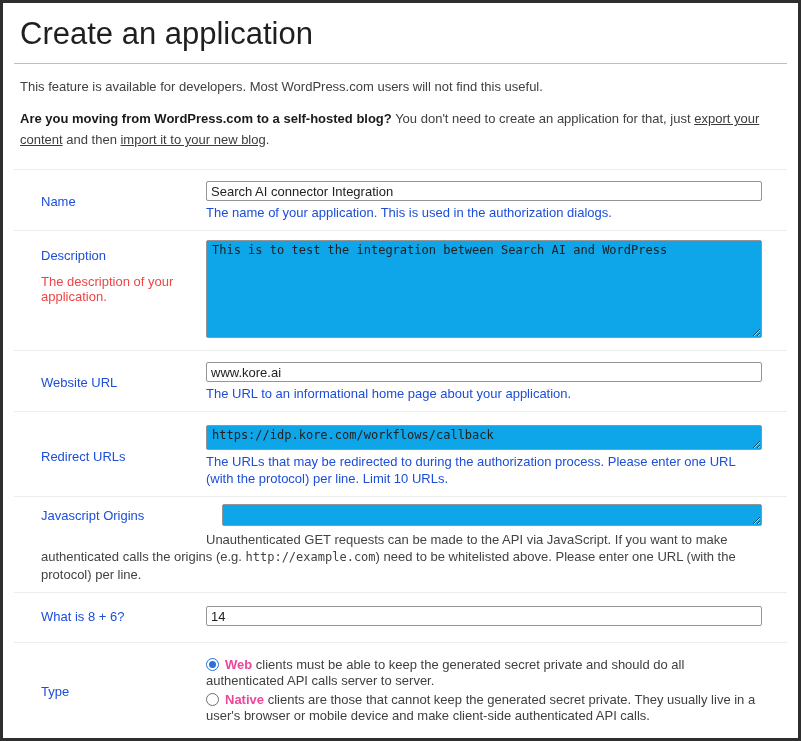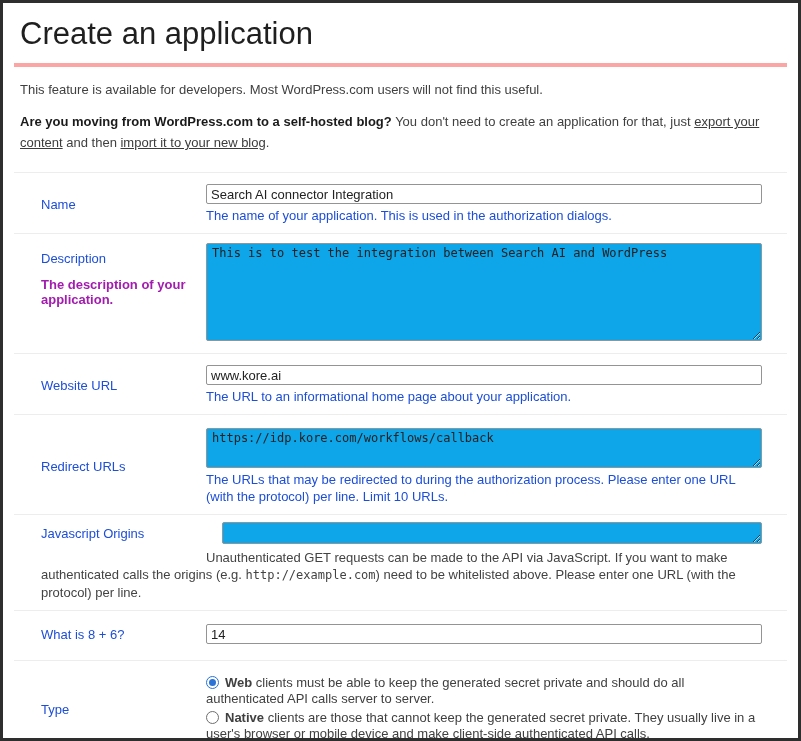--- a/index.html
+++ b/index.html
@@ -12,21 +12,21 @@
     font-family: "Liberation Sans", sans-serif;
     font-size: 13px;
     color: #404040;
   }
   h1.page-title {
     font-size: 31px;
     font-weight: 400;
     color: #1f1f1f;
     margin: 0 11px;
     padding: 13px 6px 11px 6px;
-    border-bottom: 4px solid #fca5a5;
+    border-bottom: 1px solid #fca5a5;
   }
   p.intro { margin: 14px 17px 0 17px; line-height: 17px; }
   p.migration { margin: 13px 17px 0 17px; line-height: 21px; max-width: 752px; }
   p.migration b { color: #1a1a1a; }
   a.plain-link { color: #3c3c3c; text-decoration: underline; cursor: pointer; }
 
   .form { margin-top: 19px; }
   .row {
     margin: 0 11px;
     border-top: 1px solid #ededed;
@@ -37,55 +37,55 @@
   }
   .row.align-top { align-items: start; }
   .row.block { display: block; }
   .row .grid-inner {
     display: grid;
     grid-template-columns: 165px 1fr;
     align-items: center;
     gap: 16px;
   }
   .field-label { font-weight: normal; color: #1d4ed8; }
-  .label-cell .sub-label { font-weight: bold; color: #a21caf; margin: 11px 0 0 0; }
+  .label-cell .sub-label { font-weight: normal; color: #ef4444; margin: 11px 0 0 0; }
   .label-cell .field-label { display: block; margin-top: 8px; }
 
   input.text-input {
     width: 100%; height: 20px;
     border: 1px solid #949494; border-radius: 2px;
     padding: 1px 4px;
     font-family: "Liberation Sans", sans-serif;
     font-size: 13px; color: #222;
     background: #fff;
   }
   textarea.mono-area {
     width: 100%;
     border: 1px solid #949494; border-radius: 2px;
     padding: 2px 5px;
     font-family: "DejaVu Sans Mono", monospace;
     font-size: 12px; color: #222;
     background: #0ea5e9;
     display: block;
   }
   .ta-description { height: 98px; }
-  .ta-redirect { height: 40px; }
+  .ta-redirect { height: 25px; }
   .ta-origins { height: 22px; }
 
   p.help { margin: 3px 0 0 0; line-height: 17px; color: #1d4ed8; }
   p.help-hang {
     margin: 5px 0 0 0;
     line-height: 17px;
     color: #434343;
     text-indent: 165px;
   }
   .code { font-family: "DejaVu Sans Mono", monospace; font-size: 12px; }
 
   .radio-line { display: block; line-height: 16px; margin: 2px 0 3px 0; cursor: pointer; }
-  .radio-line b { color: #404040; }
+  .radio-line b { color: #ec4899; }
   .radio {
     width: 13px; height: 13px;
     display: inline-block; position: relative;
     border: 1px solid #6e6e6e; border-radius: 50%;
     background: #fff; vertical-align: -2px; margin-right: 6px;
   }
   .radio.on { border-color: #2a72d4; }
   .radio.on::after {
     content: ""; position: absolute;
     left: 2px; top: 2px; right: 2px; bottom: 2px;

